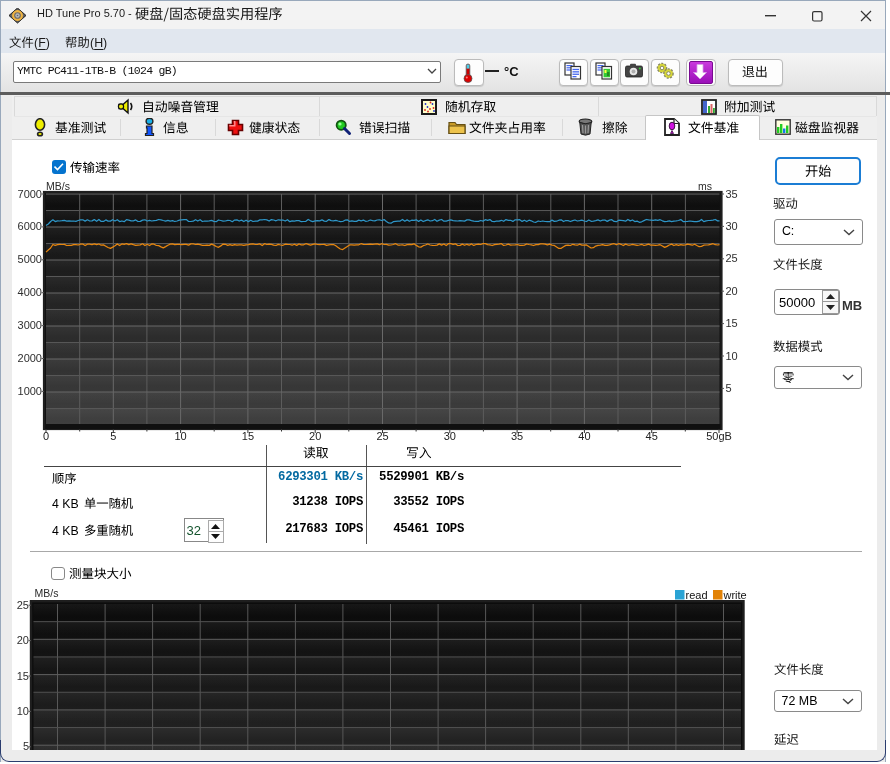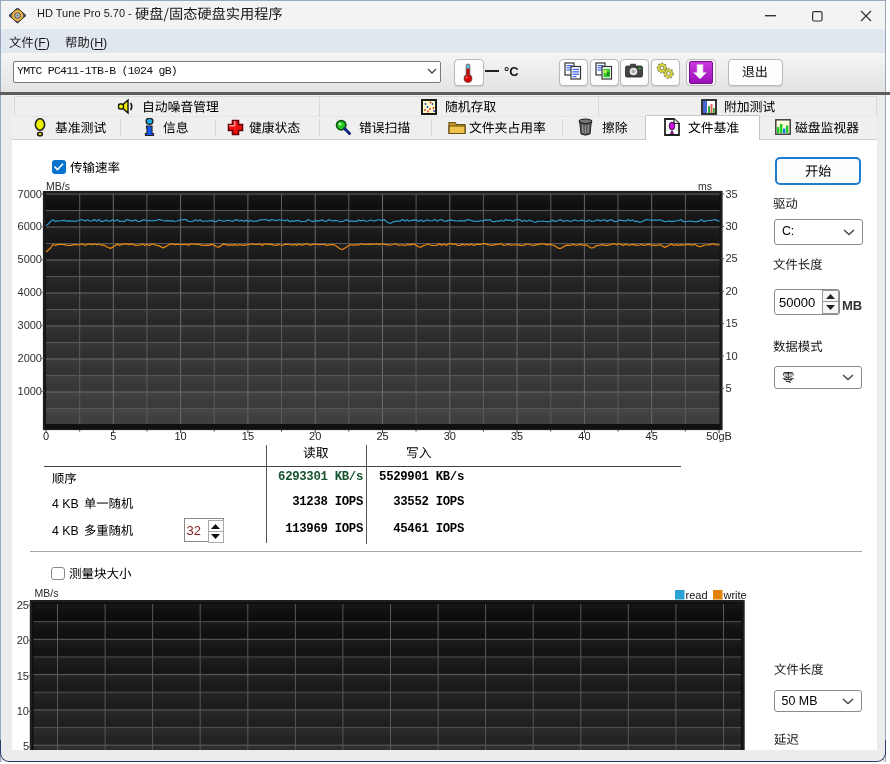--- a/index.html
+++ b/index.html
@@ -508,28 +508,28 @@
     <use href="#g71" transform="translate(24.6,13.84) scale(0.01230,-0.01230)"></use>
     <use href="#g43" transform="translate(36.9,13.84) scale(0.01230,-0.01230)"></use>
   </svg>
 <div class="abs" style="left:52px;top:523.5px;font-size:12.3px;color:#000">4 KB&nbsp;</div>
 <svg style="position:absolute;left:84px;top:520.8px" width="51" height="18.5" fill="#000">
     <use href="#g21" transform="translate(0.0,13.84) scale(0.01230,-0.01230)"></use>
     <use href="#g65" transform="translate(12.3,13.84) scale(0.01230,-0.01230)"></use>
     <use href="#g71" transform="translate(24.6,13.84) scale(0.01230,-0.01230)"></use>
     <use href="#g43" transform="translate(36.9,13.84) scale(0.01230,-0.01230)"></use>
   </svg>
-<div class="abs" style="right:527px;top:470px;font:bold 12.3px 'Liberation Mono',monospace;letter-spacing:-0.3px;color:#14532d;white-space:pre;text-align:right">6293301 KB/s</div>
+<div class="abs" style="right:527px;top:470px;font:bold 12.3px 'Liberation Mono',monospace;letter-spacing:-0.3px;color:#0369a1;white-space:pre;text-align:right">6293301 KB/s</div>
 <div class="abs" style="right:426px;top:470px;font:bold 12.3px 'Liberation Mono',monospace;letter-spacing:-0.3px;color:#000;white-space:pre;text-align:left">5529901 KB/s</div>
 <div class="abs" style="right:527px;top:495px;font:bold 12.3px 'Liberation Mono',monospace;letter-spacing:-0.3px;color:#000;white-space:pre;text-align:right">31238 IOPS</div>
 <div class="abs" style="right:426px;top:495px;font:bold 12.3px 'Liberation Mono',monospace;letter-spacing:-0.3px;color:#000;white-space:pre;text-align:right">33552 IOPS</div>
-<div class="abs" style="right:527px;top:522px;font:bold 12.3px 'Liberation Mono',monospace;letter-spacing:-0.3px;color:#000;white-space:pre;text-align:right">113969 IOPS</div>
+<div class="abs" style="right:527px;top:522px;font:bold 12.3px 'Liberation Mono',monospace;letter-spacing:-0.3px;color:#000;white-space:pre;text-align:right">217683 IOPS</div>
 <div class="abs" style="right:426px;top:522px;font:bold 12.3px 'Liberation Mono',monospace;letter-spacing:-0.3px;color:#000;white-space:pre;text-align:right">45461 IOPS</div>
 <div class="abs" style="left:184px;top:517.5px;width:40px;height:24.5px;background:#fff;border:1px solid #888;box-sizing:border-box"></div>
-<div class="abs" style="left:186.5px;top:523px;font-size:13px;color:#7f1d1d">32</div>
+<div class="abs" style="left:186.5px;top:523px;font-size:13px;color:#14532d">32</div>
 <div class="abs" style="left:207.5px;top:519.8px;width:14px;height:10.6px;border:1px solid #aaa;background:#fdfdfd"></div>
 <div class="abs" style="left:207.5px;top:531px;width:14px;height:10px;border:1px solid #aaa;background:#fdfdfd"></div>
 <svg class="abs" style="left:210.5px;top:523.5px" width="9" height="5">
     <path d="M4.5,0 L9,5 L0,5 Z" fill="#111"></path>
   </svg>
 <svg class="abs" style="left:210.5px;top:534px" width="9" height="5">
     <path d="M0,0 L9,0 L4.5,5 Z" fill="#111"></path>
   </svg>
 <div class="abs" style="left:30px;top:551px;width:832px;height:1px;background:#a8a8a8"></div>
 <div class="abs" style="left:51px;top:566.5px;width:13.5px;height:13.5px;background:#fff;border:1.4px solid #888;border-radius:3px;box-sizing:border-box"></div>
@@ -636,21 +636,21 @@
 <svg class="abs" style="left:842.1999999999999px;top:374.45px" width="12" height="7">
     <path d="M1,1 L6,5.6 L11,1" fill="none" stroke="#444" stroke-width="1.4"></path>
   </svg>
 <svg style="position:absolute;left:773.6px;top:659.7px" width="51" height="18.6" fill="#1a1a1a">
     <use href="#g42" transform="translate(0.0,13.93) scale(0.01240,-0.01240)"></use>
     <use href="#g2" transform="translate(12.4,13.93) scale(0.01240,-0.01240)"></use>
     <use href="#g68" transform="translate(24.8,13.93) scale(0.01240,-0.01240)"></use>
     <use href="#g30" transform="translate(37.2,13.93) scale(0.01240,-0.01240)"></use>
   </svg>
 <div class="abs" style="left:773.6px;top:690px;width:88.8px;height:22.4px;background:#fff;border:1px solid #8a8a8a;border-radius:3px;box-sizing:border-box"></div>
-<div class="abs" style="left:781.6px;top:693.7px;font-size:12.4px;color:#000">50 MB</div>
+<div class="abs" style="left:781.6px;top:693.7px;font-size:12.4px;color:#000">72 MB</div>
 <svg class="abs" style="left:842.4px;top:698.2px" width="12" height="7">
     <path d="M1,1 L6,5.6 L11,1" fill="none" stroke="#444" stroke-width="1.4"></path>
   </svg>
 <svg style="position:absolute;left:773.6px;top:729.7px" width="26" height="18.6" fill="#1a1a1a">
     <use href="#g32" transform="translate(0.0,13.93) scale(0.01240,-0.01240)"></use>
     <use href="#g62" transform="translate(12.4,13.93) scale(0.01240,-0.01240)"></use>
   </svg>
 <div class="abs" style="left:2px;top:750px;width:882px;height:10.5px;background:#ececec;border-radius:0 0 8px 8px"></div>
 <div class="abs" style="left:1px;top:95px;width:11px;height:655px;background:#ececec"></div>
 <div class="abs" style="left:877px;top:95px;width:8px;height:655px;background:#ececec"></div>

